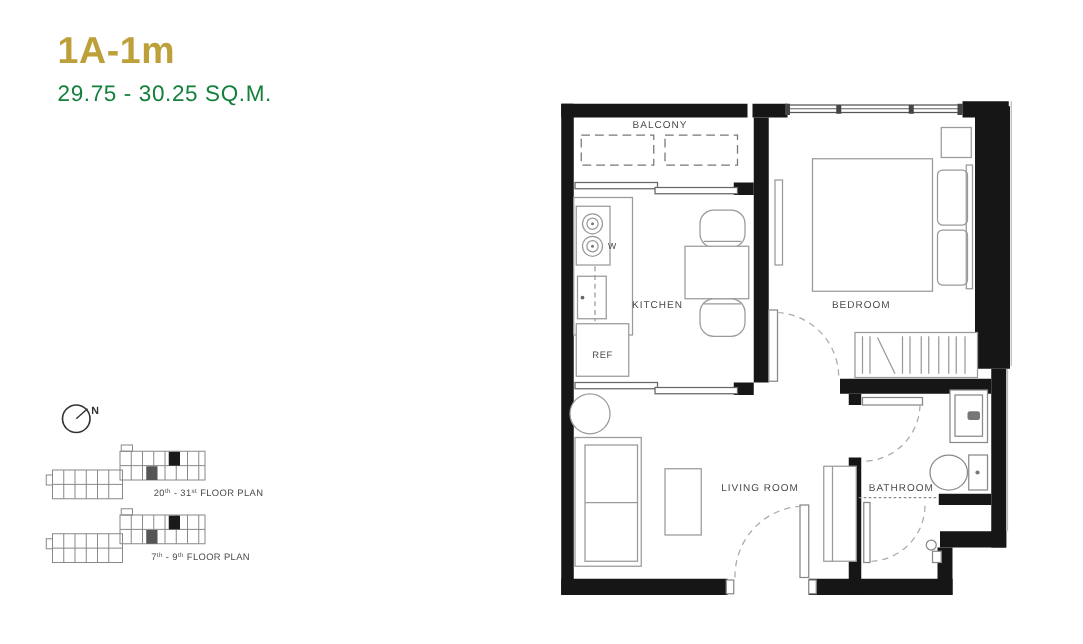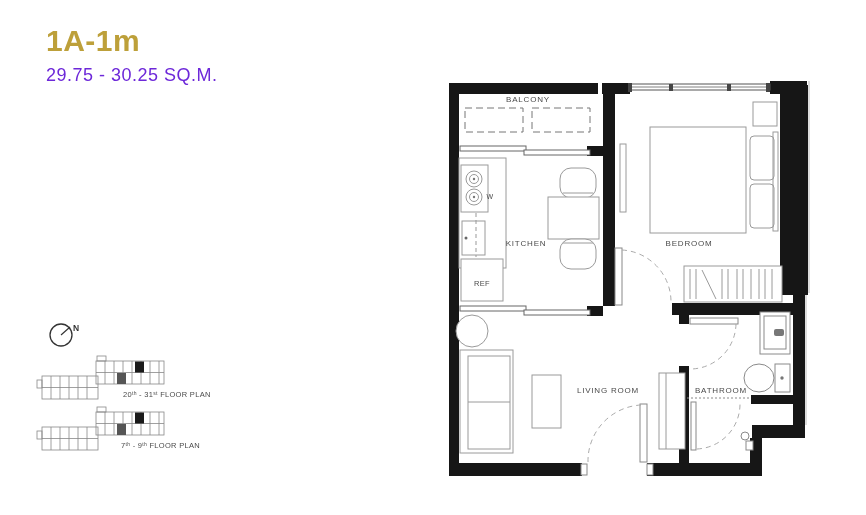--- a/index.html
+++ b/index.html
@@ -10,21 +10,21 @@
     overflow:hidden;
     font-family:"Liberation Sans",sans-serif;
     padding-left:47px;
   }
   .header{position:absolute;left:46px;top:26px;}
   .title{
     font-size:30px;font-weight:bold;color:#BDA03A;
     letter-spacing:0.5px;line-height:1;
   }
   .subtitle{
-    font-size:18px;color:#6d28d9;margin-top:9px;letter-spacing:0.5px;
+    font-size:18px;color:#15803d;margin-top:9px;letter-spacing:0.5px;
   }
   svg{position:absolute;left:0;top:0;}
   svg text{font-family:"Liberation Sans",sans-serif;}
   .room-label{fill:#4a4a4a;font-size:8px;letter-spacing:0.8px;text-anchor:middle;}
   .small-label{fill:#4a4a4a;font-size:7.5px;letter-spacing:0.4px;text-anchor:middle;}
   .kp-label{fill:#4a4a4a;font-size:7.5px;letter-spacing:0.3px;}
   .kp-sup{font-size:5px;}
   .wall{fill:#161616;stroke:none;}
   .furn{stroke:#9a9a9a;stroke-width:1;fill:#ffffff;}
   .furnline{stroke:#9a9a9a;stroke-width:1;fill:none;}

